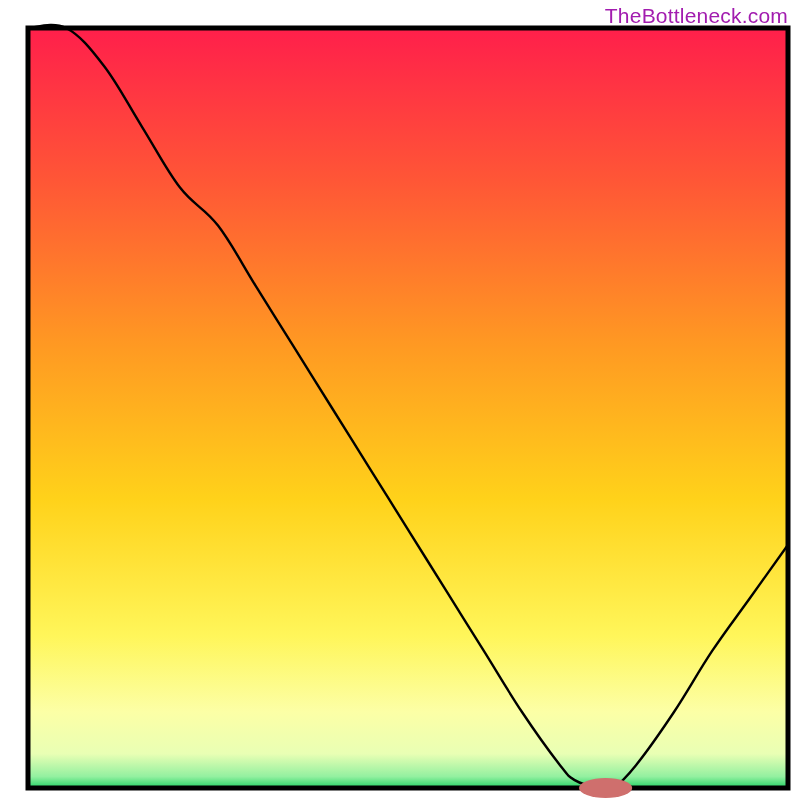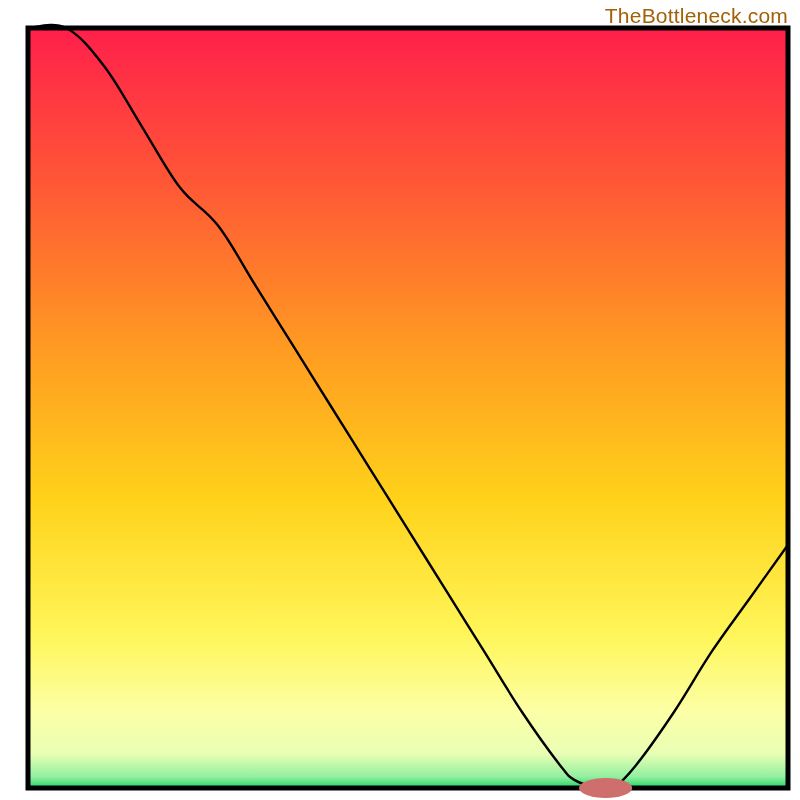--- a/index.html
+++ b/index.html
@@ -13,21 +13,21 @@
   }
   .chart-wrap {
     position: relative;
     width: 800px;
     height: 800px;
   }
   .watermark {
     position: absolute;
     top: 4px;
     right: 12px;
-    color: #a16207;
+    color: #a21caf;
     font-size: 21px;
     letter-spacing: 0.2px;
     font-weight: 400;
   }
   svg.plot {
     position: absolute;
     left: 0;
     top: 0;
   }
   .curve {

